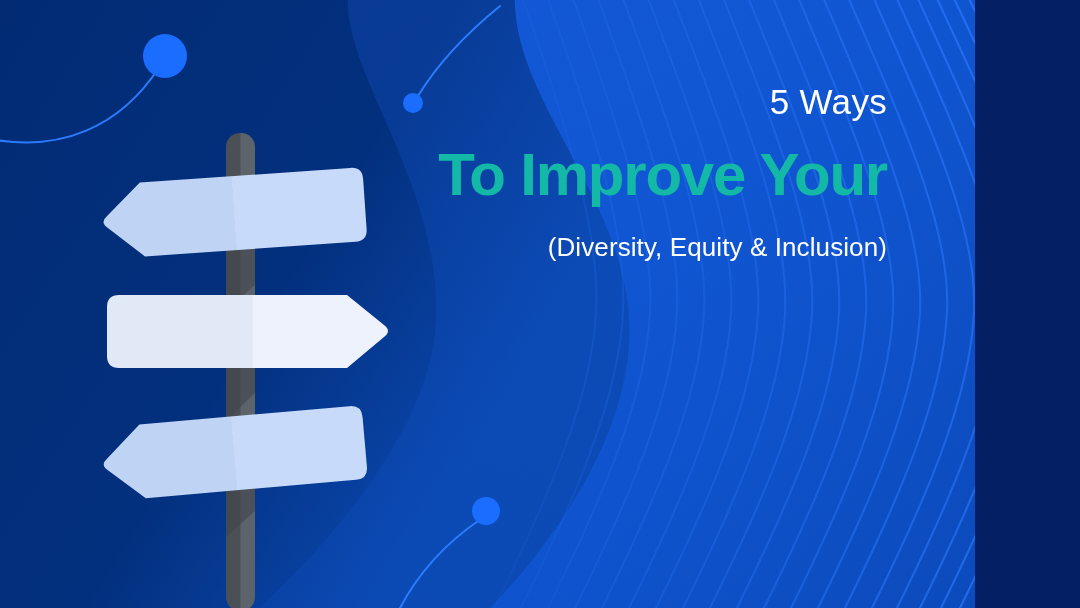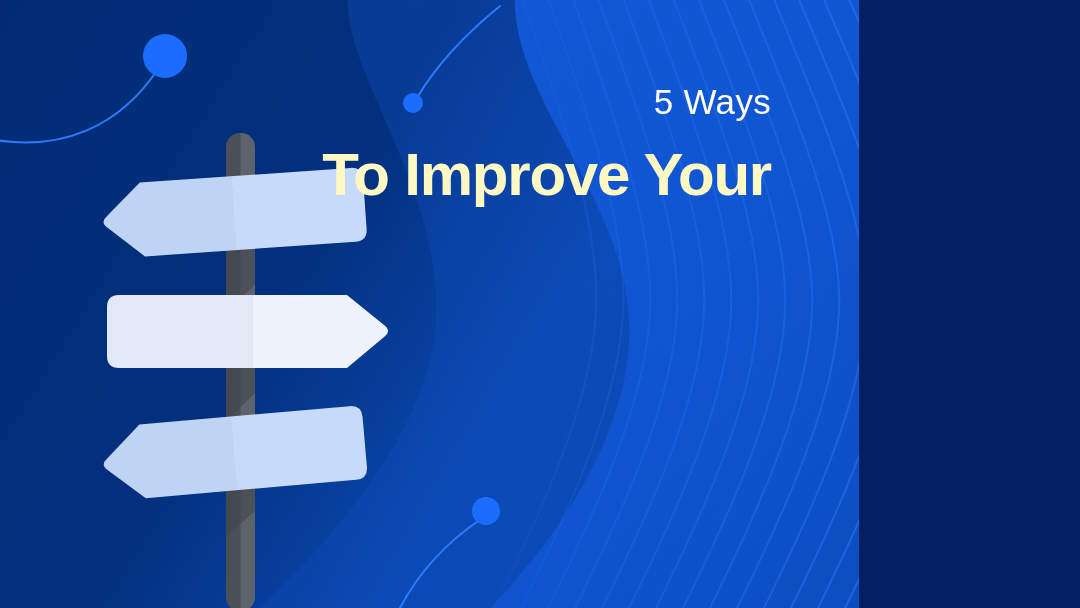--- a/index.html
+++ b/index.html
@@ -6,21 +6,21 @@
   * { margin:0; padding:0; box-sizing:border-box; }
   html, body {
     width:1080px; height:608px;
     overflow:hidden;
     background:#041F63;
     font-family:"Liberation Sans", sans-serif;
   }
 
   #banner {
     position:relative;
-    width:859px; height:608px;
+    width:975px; height:608px;
     overflow:hidden;
     background:#03307E;
   }
 
   
   .bg-layer {
     position:absolute;
     top:0; left:0;
     width:1080px; height:608px;
     display:block;
@@ -44,21 +44,21 @@
   }
   #eyebrow {
     color:#FFFFFF;
     font-size:35px;
     font-weight:500;
     letter-spacing:0.3px;
     line-height:1;
     margin-bottom:22px;
   }
   .headline-line {
-    color:#fef9c3;
+    color:#14b8a6;
     font-size:60px;
     font-weight:bold;
     letter-spacing:-1.2px;
     line-height:1.12;
     white-space:nowrap;
   }
   #subtitle {
     color:#FFFFFF;
     font-size:26px;
     font-weight:500;
@@ -228,16 +228,17 @@
     </g>
   </svg>
 
   <div id="text-block">
 
     <div id="eyebrow">5 Ways</div>
 
     <div class="headline-line">To Improve Your</div>
 
 
+    <div id="subtitle">(Diversity, Equity &amp; Inclusion)</div>
 
   </div>
 
 </div>
 
 </body></html>

